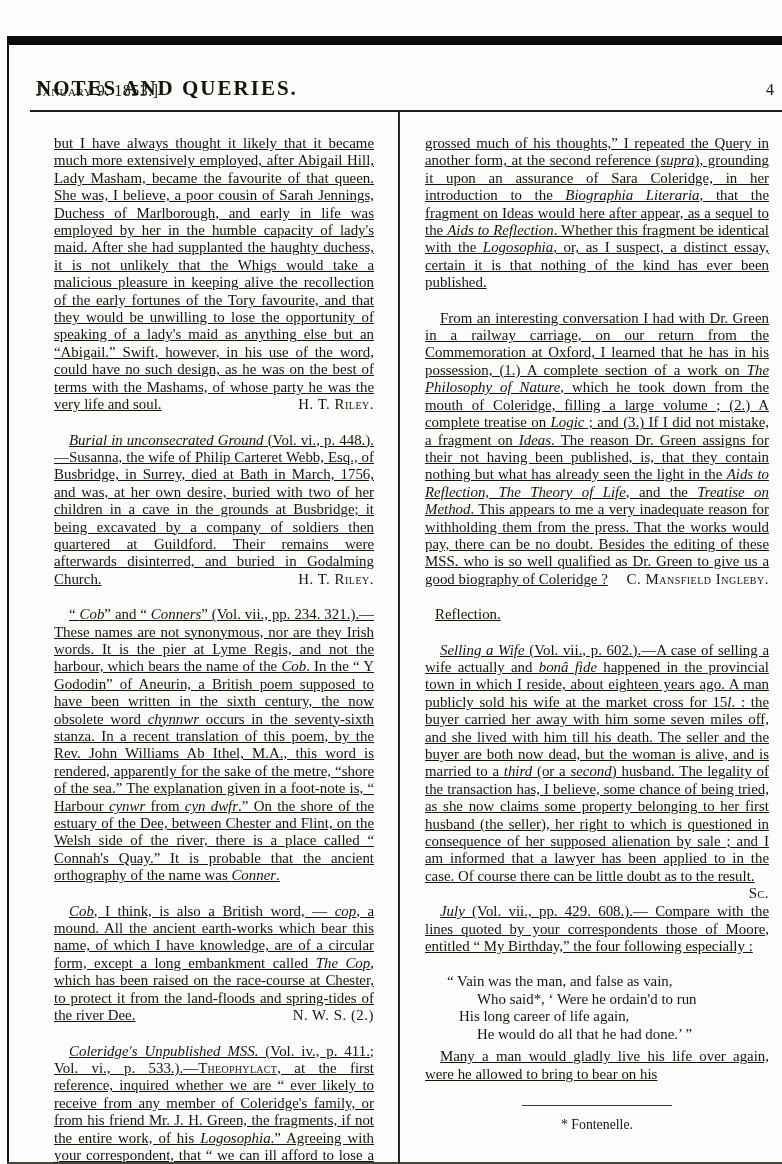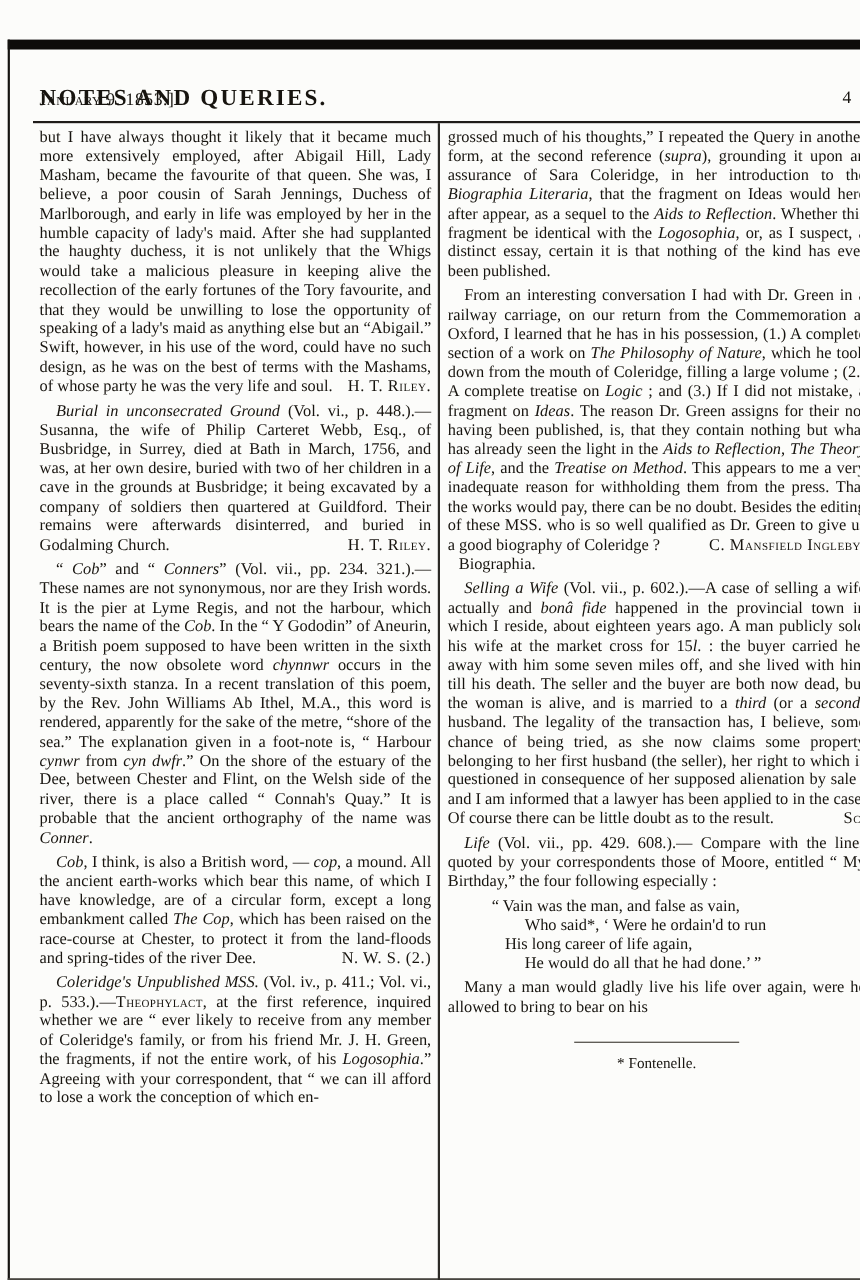--- a/index.html
+++ b/index.html
@@ -18,21 +18,21 @@
   .h-title { position:absolute; left:0; right:0; top:0; text-align:left; font-size:21px; font-weight:bold; letter-spacing:2px; }
   .h-page { position:absolute; right:2px; top:5px; font-size:16px; }
   .header-rule { position:absolute; top:110px; left:30px; width:752px; height:2px; background:#1f1c19; }
 
   .col-divider { position:absolute; top:112px; left:398px; width:2px; height:1052px; background:#2c2a26; }
   .col { position:absolute; top:117px; }
   .col-left { left:36px; width:356px; }
   .col-right { left:407px; width:380px; } 
 
   .para {
-    margin:0; text-align:justify; font-size:14.9px; line-height:17.4px;
+    margin:18px; text-align:justify; font-size:14.9px; line-height:17.4px;text-decoration:underline;
   }
   .para + .para, .verse + .para, .para + .verse { margin-top:5px; }
   .para.indent { text-indent:15px; }
   .para.tight { margin-top:0; text-indent:10px; }
   .run-i { font-style:italic; }
   .run-sc { font-variant:small-caps; letter-spacing:0.3px; }
   .sig { float:right; font-variant:small-caps; letter-spacing:0.5px; }
 
   .verse { margin-left:40px; font-size:14.9px; line-height:17.4px; }
   .vline { white-space:nowrap; }
@@ -63,23 +63,23 @@
       <p class="para"><span>but I have always thought it likely that it became much more extensively employed, after Abigail Hill, Lady Masham, became the favourite of that queen. She was, I believe, a poor cousin of Sarah Jennings, Duchess of Marlborough, and early in life was employed by her in the humble capacity of lady's maid. After she had supplanted the haughty duchess, it is not unlikely that the Whigs would take a malicious pleasure in keeping alive the recollection of the early fortunes of the Tory favourite, and that they would be unwilling to lose the opportunity of speaking of a lady's maid as anything else but an “Abigail.” Swift, however, in his use of the word, could have no such design, as he was on the best of terms with the Mashams, of whose party he was the very life and soul.</span><span class="sig">H. T. Riley.</span></p>
       <p class="para indent"><span class="run-i">Burial in unconsecrated Ground</span><span> (Vol. vi., p. 448.).—Susanna, the wife of Philip Carteret Webb, Esq., of Busbridge, in Surrey, died at Bath in March, 1756, and was, at her own desire, buried with two of her children in a cave in the grounds at Busbridge; it being excavated by a company of soldiers then quartered at Guildford. Their remains were afterwards disinterred, and buried in Godalming Church.</span><span class="sig">H. T. Riley.</span></p>
       <p class="para indent"><span>“ </span><span class="run-i">Cob</span><span>” and “ </span><span class="run-i">Conners</span><span>” (Vol. vii., pp. 234. 321.).— These names are not synonymous, nor are they Irish words. It is the pier at Lyme Regis, and not the harbour, which bears the name of the </span><span class="run-i">Cob</span><span>. In the “ Y Gododin” of Aneurin, a British poem supposed to have been written in the sixth century, the now obsolete word </span><span class="run-i">chynnwr</span><span> occurs in the seventy-sixth stanza. In a recent translation of this poem, by the Rev. John Williams Ab Ithel, M.A., this word is rendered, apparently for the sake of the metre, “shore of the sea.” The explanation given in a foot-note is, “ Harbour </span><span class="run-i">cynwr</span><span> from </span><span class="run-i">cyn dwfr</span><span>.” On the shore of the estuary of the Dee, between Chester and Flint, on the Welsh side of the river, there is a place called “ Connah's Quay.” It is probable that the ancient orthography of the name was </span><span class="run-i">Conner</span><span>.</span></p>
       <p class="para indent"><span class="run-i">Cob</span><span>, I think, is also a British word, — </span><span class="run-i">cop</span><span>, a mound. All the ancient earth-works which bear this name, of which I have knowledge, are of a circular form, except a long embankment called </span><span class="run-i">The Cop</span><span>, which has been raised on the race-course at Chester, to protect it from the land-floods and spring-tides of the river Dee.</span><span class="sig">N. W. S. (2.)</span></p>
       <p class="para indent"><span class="run-i">Coleridge's Unpublished MSS.</span><span> (Vol. iv., p. 411.; Vol. vi., p. 533.).—</span><span class="run-sc">Theophylact</span><span>, at the first reference, inquired whether we are “ ever likely to receive from any member of Coleridge's family, or from his friend Mr. J. H. Green, the fragments, if not the entire work, of his </span><span class="run-i">Logosophia</span><span>.” Agreeing with your correspondent, that “ we can ill afford to lose a work the conception of which en-</span></p>
     </div>
   <div class="col-divider"></div>
   <div class="col col-right" id="col-right">
       <p class="para"><span>grossed much of his thoughts,” I repeated the Query in another form, at the second reference (</span><span class="run-i">supra</span><span>), grounding it upon an assurance of Sara Coleridge, in her introduction to the </span><span class="run-i">Biographia Literaria</span><span>, that the fragment on Ideas would here after appear, as a sequel to the </span><span class="run-i">Aids to Reflection</span><span>. Whether this fragment be identical with the </span><span class="run-i">Logosophia</span><span>, or, as I suspect, a distinct essay, certain it is that nothing of the kind has ever been published.</span></p>
       <p class="para indent"><span>From an interesting conversation I had with Dr. Green in a railway carriage, on our return from the Commemoration at Oxford, I learned that he has in his possession, (1.) A complete section of a work on </span><span class="run-i">The Philosophy of Nature</span><span>, which he took down from the mouth of Coleridge, filling a large volume ; (2.) A complete treatise on </span><span class="run-i">Logic</span><span> ; and (3.) If I did not mistake, a fragment on </span><span class="run-i">Ideas</span><span>. The reason Dr. Green assigns for their not having been published, is, that they contain nothing but what has already seen the light in the </span><span class="run-i">Aids to Reflection, The Theory of Life</span><span>, and the </span><span class="run-i">Treatise on Method</span><span>. This appears to me a very inadequate reason for withholding them from the press. That the works would pay, there can be no doubt. Besides the editing of these MSS. who is so well qualified as Dr. Green to give us a good biography of Coleridge ?</span><span class="sig">C. Mansfield Ingleby.</span></p>
-      <p class="para tight"><span>Biographia.</span></p>
+      <p class="para tight"><span>Reflection.</span></p>
       <p class="para indent"><span class="run-i">Selling a Wife</span><span> (Vol. vii., p. 602.).—A case of selling a wife actually and </span><span class="run-i">bonâ fide</span><span> happened in the provincial town in which I reside, about eighteen years ago. A man publicly sold his wife at the market cross for 15</span><span class="run-i">l</span><span>. : the buyer carried her away with him some seven miles off, and she lived with him till his death. The seller and the buyer are both now dead, but the woman is alive, and is married to a </span><span class="run-i">third</span><span> (or a </span><span class="run-i">second</span><span>) husband. The legality of the transaction has, I believe, some chance of being tried, as she now claims some property belonging to her first husband (the seller), her right to which is questioned in consequence of her supposed alienation by sale ; and I am informed that a lawyer has been applied to in the case. Of course there can be little doubt as to the result.</span><span class="sig">Sc.</span></p>
-      <p class="para indent"><span class="run-i">Life</span><span> (Vol. vii., pp. 429. 608.).— Compare with the lines quoted by your correspondents those of Moore, entitled “ My Birthday,” the four following especially :</span></p>
+      <p class="para indent"><span class="run-i">July</span><span> (Vol. vii., pp. 429. 608.).— Compare with the lines quoted by your correspondents those of Moore, entitled “ My Birthday,” the four following especially :</span></p>
       <div class="verse">
         <div class="vline v0">“ Vain was the man, and false as vain,</div>
         <div class="vline v2">Who said*, ‘ Were he ordain'd to run</div>
         <div class="vline v1">His long career of life again,</div>
         <div class="vline v2">He would do all that he had done.’ ”</div>
       </div>
       <p class="para indent"><span>Many a man would gladly live his life over again, were he allowed to bring to bear on his</span></p>
       <div class="footnote">
         <div class="footnote-rule"></div>
         <div class="footnote-text">* Fontenelle.</div>

